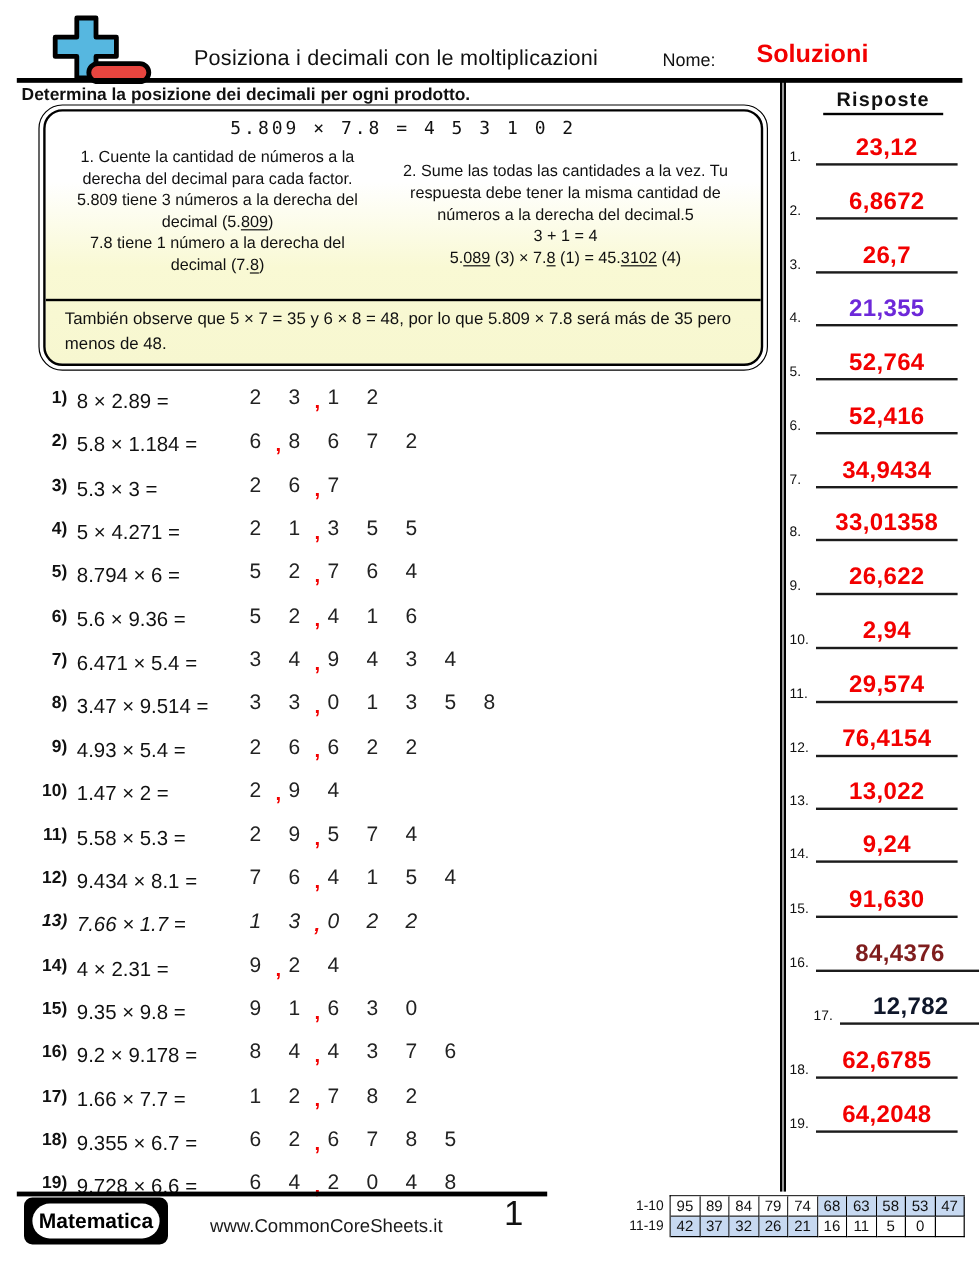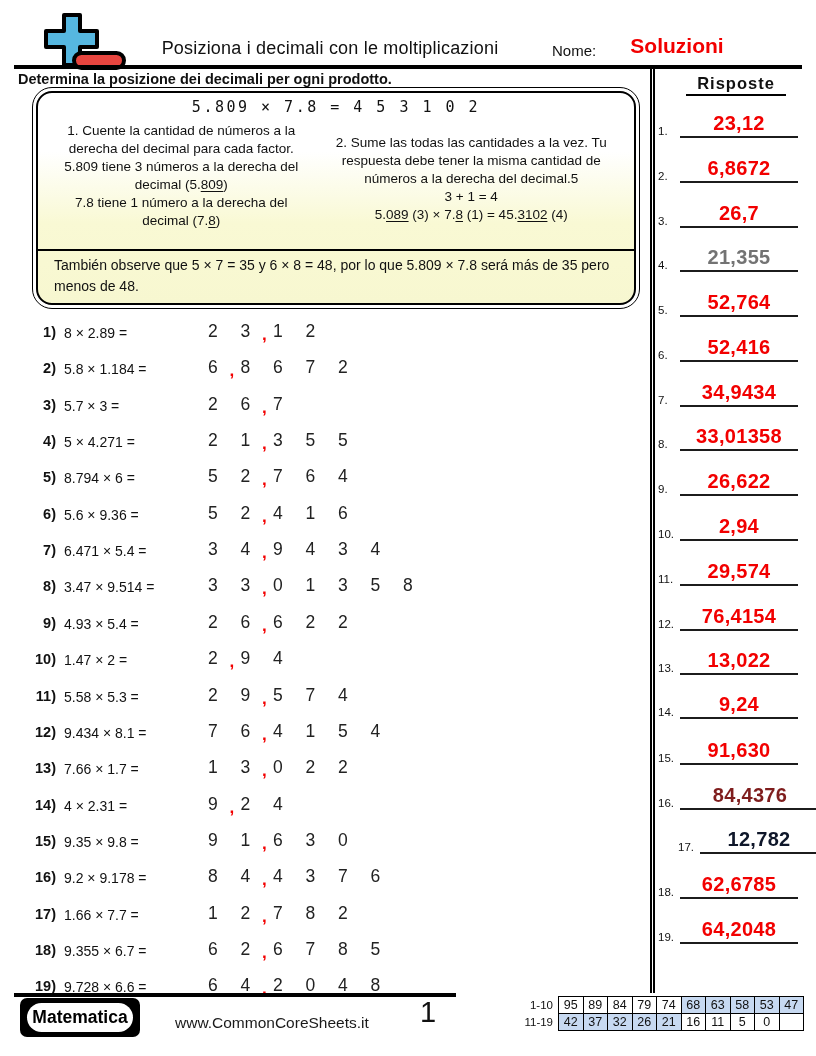--- a/index.html
+++ b/index.html
@@ -36,21 +36,21 @@
   .ex-col p{margin:0;}
   .ex-col u{text-underline-offset:2px;}
   #example-note{border-top:2px solid #000;font-size:14px;
         line-height:1.5;padding:4px 16px 6px 16px;}
 
   
   #problems-list{position:absolute;left:20px;top:324px;width:626px;height:680px;}
   .problem-row{position:absolute;left:0;width:626px;height:24px;}
   .pnum{position:absolute;left:0;top:0;width:36px;text-align:right;
         font-weight:bold;font-size:14.5px;}
-  .pexpr{position:absolute;left:44px;top:1px;font-size:14px;}
+  .pexpr{position:absolute;left:44px;top:1px;font-size:17px;}
   .pdigits{position:absolute;left:188px;top:-3px;font-size:17.5px;color:#222;}
   .dslot{display:inline-block;width:32.5px;position:relative;}
   .pcomma{position:absolute;left:-11px;top:4px;font-weight:bold;font-size:17px;}
 
   
   #answers-list{position:absolute;left:656px;top:97px;width:150px;height:900px;}
   .answer-row{position:absolute;left:0;width:150px;height:44px;}
   .alabel{position:absolute;left:2px;bottom:4px;font-size:11.5px;}
   .aline{position:absolute;left:24px;right:8px;bottom:3px;border-bottom:2px solid #1c1c1c;}
   .avalue{position:absolute;left:20px;right:4px;bottom:6px;text-align:center;
@@ -118,21 +118,21 @@
         <span class="pexpr">8 × 2.89 =</span>
         <span class="pdigits"><span class="dslot">2</span><span class="dslot">3</span><span class="dslot"><span class="pcomma" style="color: rgb(242, 0, 0);">,</span>1</span><span class="dslot">2</span></span>
       </div>
       <div class="problem-row" style="top: 36.35px;">
         <span class="pnum">2)</span>
         <span class="pexpr">5.8 × 1.184 =</span>
         <span class="pdigits"><span class="dslot">6</span><span class="dslot"><span class="pcomma" style="color: rgb(242, 0, 0);">,</span>8</span><span class="dslot">6</span><span class="dslot">7</span><span class="dslot">2</span></span>
       </div>
       <div class="problem-row" style="top: 72.7px;">
         <span class="pnum">3)</span>
-        <span class="pexpr">5.7 × 3 =</span>
+        <span class="pexpr">5.3 × 3 =</span>
         <span class="pdigits"><span class="dslot">2</span><span class="dslot">6</span><span class="dslot"><span class="pcomma" style="color: rgb(242, 0, 0);">,</span>7</span></span>
       </div>
       <div class="problem-row" style="top: 109.05px;">
         <span class="pnum">4)</span>
         <span class="pexpr">5 × 4.271 =</span>
         <span class="pdigits"><span class="dslot">2</span><span class="dslot">1</span><span class="dslot"><span class="pcomma" style="color: rgb(242, 0, 0);">,</span>3</span><span class="dslot">5</span><span class="dslot">5</span></span>
       </div>
       <div class="problem-row" style="top: 145.4px;">
         <span class="pnum">5)</span>
         <span class="pexpr">8.794 × 6 =</span>
@@ -166,21 +166,21 @@
       <div class="problem-row" style="top: 363.5px;">
         <span class="pnum">11)</span>
         <span class="pexpr">5.58 × 5.3 =</span>
         <span class="pdigits"><span class="dslot">2</span><span class="dslot">9</span><span class="dslot"><span class="pcomma" style="color: rgb(242, 0, 0);">,</span>5</span><span class="dslot">7</span><span class="dslot">4</span></span>
       </div>
       <div class="problem-row" style="top: 399.85px;">
         <span class="pnum">12)</span>
         <span class="pexpr">9.434 × 8.1 =</span>
         <span class="pdigits"><span class="dslot">7</span><span class="dslot">6</span><span class="dslot"><span class="pcomma" style="color: rgb(242, 0, 0);">,</span>4</span><span class="dslot">1</span><span class="dslot">5</span><span class="dslot">4</span></span>
       </div>
-      <div class="problem-row" style="top: 436.2px;">
+      <div class="problem-row" style="top: 436.2px; font-style: italic;">
         <span class="pnum">13)</span>
         <span class="pexpr">7.66 × 1.7 =</span>
         <span class="pdigits"><span class="dslot">1</span><span class="dslot">3</span><span class="dslot"><span class="pcomma" style="color: rgb(242, 0, 0);">,</span>0</span><span class="dslot">2</span><span class="dslot">2</span></span>
       </div>
       <div class="problem-row" style="top: 472.55px;">
         <span class="pnum">14)</span>
         <span class="pexpr">4 × 2.31 =</span>
         <span class="pdigits"><span class="dslot">9</span><span class="dslot"><span class="pcomma" style="color: rgb(242, 0, 0);">,</span>2</span><span class="dslot">4</span></span>
       </div>
       <div class="problem-row" style="top: 508.9px;">
@@ -222,21 +222,21 @@
         <div class="avalue" style="color: rgb(242, 0, 0);">6,8672</div>
       </div>
       <div class="answer-row" style="top: 89.56px;">
         <span class="alabel">3.</span>
         <div class="aline"></div>
         <div class="avalue" style="color: rgb(242, 0, 0);">26,7</div>
       </div>
       <div class="answer-row" style="top: 134.34px;">
         <span class="alabel">4.</span>
         <div class="aline"></div>
-        <div class="avalue" style="color: #737373;">21,355</div>
+        <div class="avalue" style="color: #6d28d9;">21,355</div>
       </div>
       <div class="answer-row" style="top: 179.12px;">
         <span class="alabel">5.</span>
         <div class="aline"></div>
         <div class="avalue" style="color: rgb(242, 0, 0);">52,764</div>
       </div>
       <div class="answer-row" style="top: 223.9px;">
         <span class="alabel">6.</span>
         <div class="aline"></div>
         <div class="avalue" style="color: rgb(242, 0, 0);">52,416</div>

